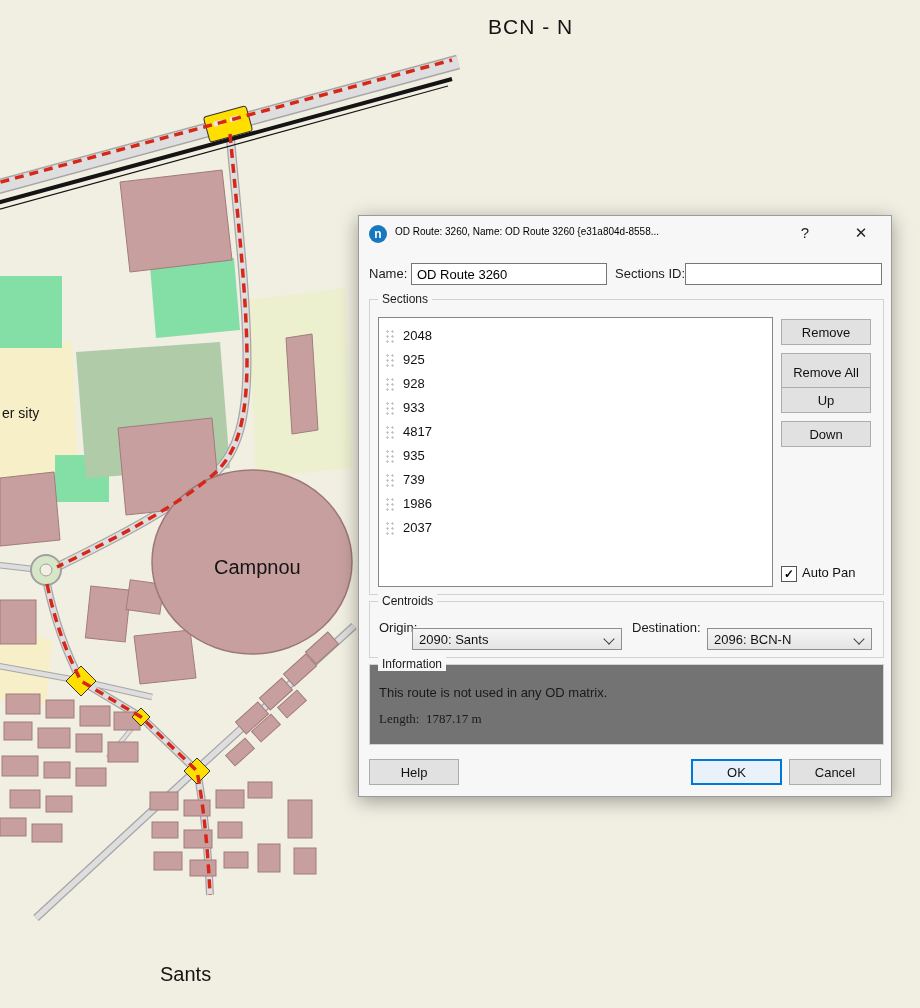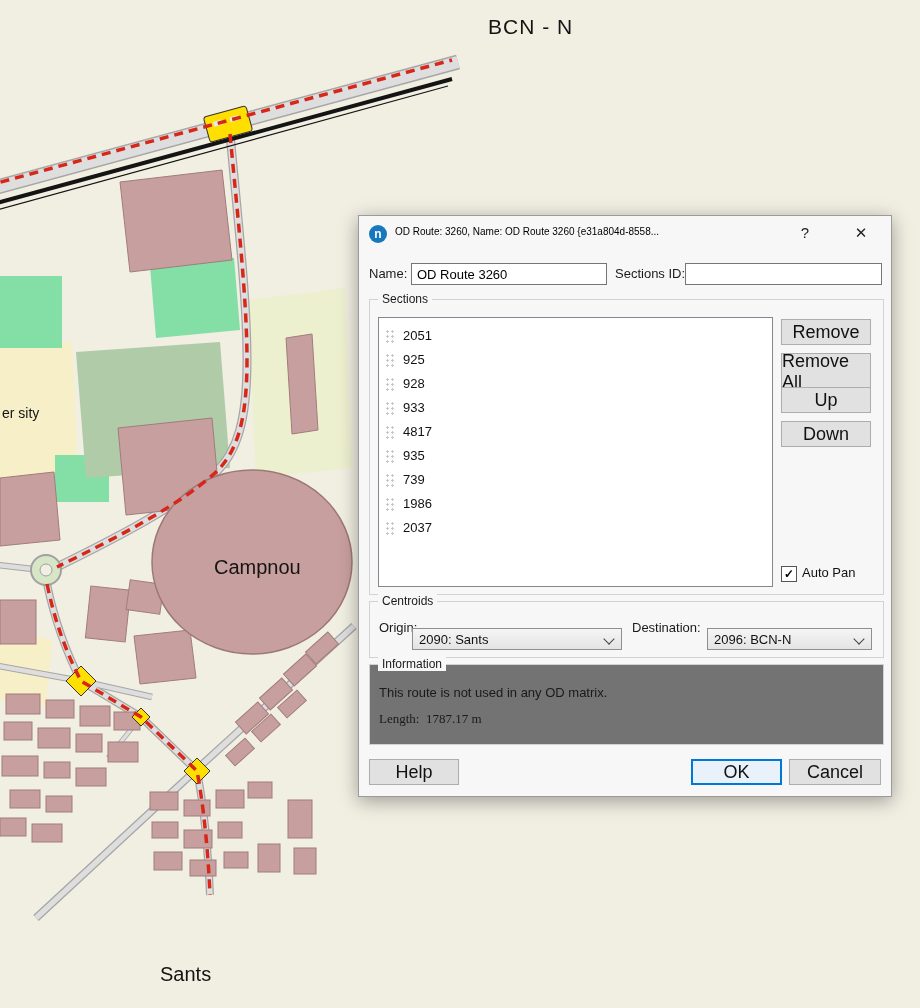--- a/index.html
+++ b/index.html
@@ -48,21 +48,21 @@
   }
   .list-row{display:flex;align-items:center;height:24px;padding-left:5px;gap:8px;}
   .drag-handle{
     width:11px;height:15px;flex:0 0 auto;
     background-image:radial-gradient(circle,#c7c7c7 1.2px,transparent 1.4px);
     background-size:5px 5px;background-position:1px 1px;
   }
   .row-text{font-size:13px;color:#111;}
   .btn{
     position:absolute;background:#e1e1e1;border:1px solid #adadad;
-    font-family:inherit;font-size:18px;color:#111;
+    font-family:inherit;font-size:13px;color:#111;
     display:flex;align-items:center;justify-content:center;box-sizing:border-box;
   }
   .btn.default{border:2px solid #0078d7;background:#e9f2fb;}
   .checkbox{
     position:absolute;width:14px;height:14px;background:#fff;border:1px solid #555;
     display:flex;align-items:center;justify-content:center;
     font-size:12px;font-weight:bold;color:#000;line-height:14px;
   }
   .check-label{position:absolute;line-height:16px;}
   .dropdown{
@@ -206,21 +206,21 @@
   <div class="field-label" style="left:10px;top:47px;">Name:</div>
   <input class="text-input" style="left: 52px; top: 47px; width: 196px;" value="OD Route 3260">
   <div class="field-label" style="left:256px;top:47px;">Sections ID:</div>
   <input class="text-input" style="left: 326px; top: 47px; width: 197px;" value="">
 
   <div class="group" style="left:10px;top:83px;width:513px;height:294px;">
     <div class="legend">Sections</div>
     <div class="listbox" style="left:8px;top:17px;width:395px;height:270px;">
         <div class="list-row">
           <span class="drag-handle"></span>
-          <span class="row-text">2051</span>
+          <span class="row-text">2048</span>
         </div>
         <div class="list-row">
           <span class="drag-handle"></span>
           <span class="row-text">925</span>
         </div>
         <div class="list-row">
           <span class="drag-handle"></span>
           <span class="row-text">928</span>
         </div>
         <div class="list-row">

